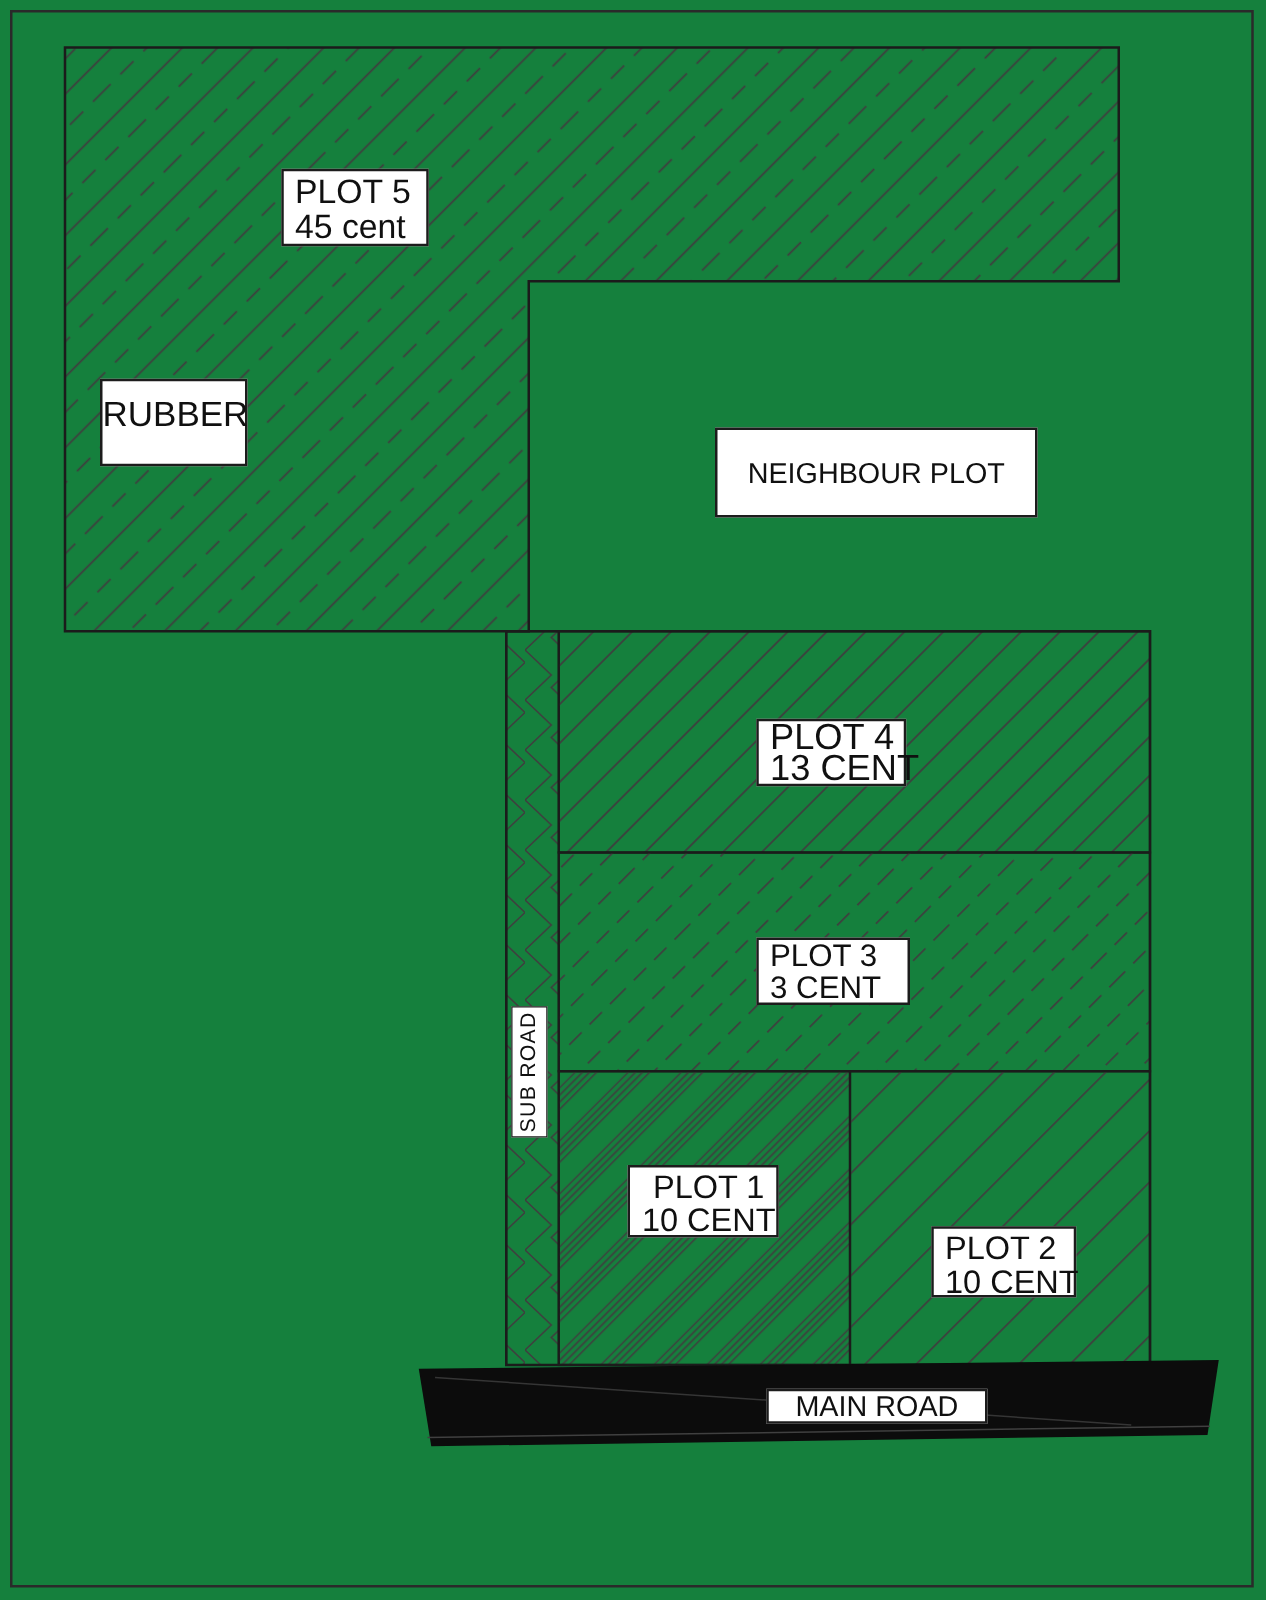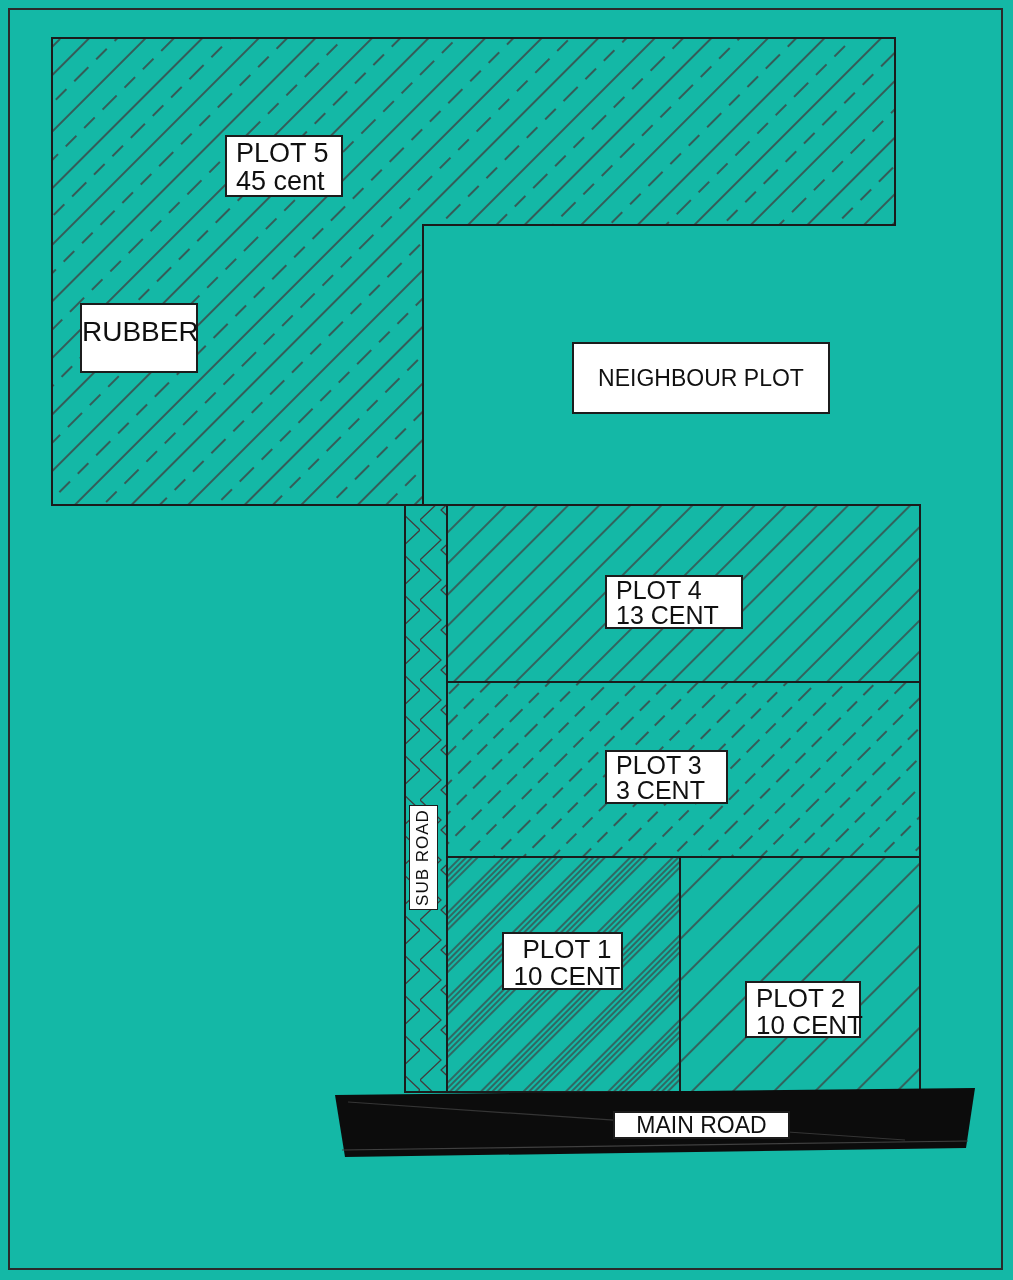--- a/index.html
+++ b/index.html
@@ -1,33 +1,33 @@
 <!DOCTYPE html>
 <html><head>
 <meta charset="utf-8">
 <style>
   html,body{margin:0;padding:0;background:#ffffff;}
   .page{
-    position:relative;width:1013px;height:1280px;background:#14b8a6;
+    position:relative;width:1013px;height:1280px;background:#15803d;
     font-family:"Liberation Sans",sans-serif;color:#111;overflow:hidden;
   }
   .frame{
     position:absolute;left:8px;top:8px;width:995px;height:1262px;
     border:2px solid #2a2a2a;box-sizing:border-box;
   }
   svg.plan{position:absolute;left:0;top:0;}
   .lbox{
     position:absolute;background:#ffffff;border:2px solid #1c1c1c;
     box-sizing:border-box;color:#101010;white-space:nowrap;
   }
   .lbox .ln{display:block;}
   .plot5-label{left:225px;top:135px;width:118px;height:62px;padding:2px 0 0 9px;font-size:27px;line-height:28px;}
   .rubber-label{left:80px;top:303px;width:118px;height:70px;font-size:28px;line-height:54px;text-align:center;}
   .neighbour-label{left:572px;top:342px;width:258px;height:72px;font-size:23px;line-height:68px;text-align:center;}
-  .plot4-label{left:605px;top:575px;width:138px;height:54px;padding:1px 0 0 9px;font-size:25px;line-height:25px;}
+  .plot4-label{left:605px;top:575px;width:120px;height:54px;padding:1px 0 0 9px;font-size:29px;line-height:25px;}
   .plot3-label{left:605px;top:750px;width:123px;height:54px;padding:1px 0 0 9px;font-size:25px;line-height:25px;}
   .plot1-label{left:502px;top:932px;width:121px;height:58px;padding:2px 0 0 9px;font-size:26px;line-height:27px;text-align:center;}
   .plot2-label{left:745px;top:933px;width:116px;height:57px;padding:2px 0 0 9px;font-size:26px;line-height:27px;margin-top:48px;}
   .subroad-label{
     left:371px;top:843px;width:105px;height:29px;border-width:1.5px;
     font-size:17px;line-height:26px;text-align:center;letter-spacing:1px;
     transform:rotate(-90deg);
   }
   .mainroad-label{left:613px;top:1111px;width:177px;height:28px;border-width:2px;font-size:23px;line-height:24px;text-align:center;}
   .plan-title{

